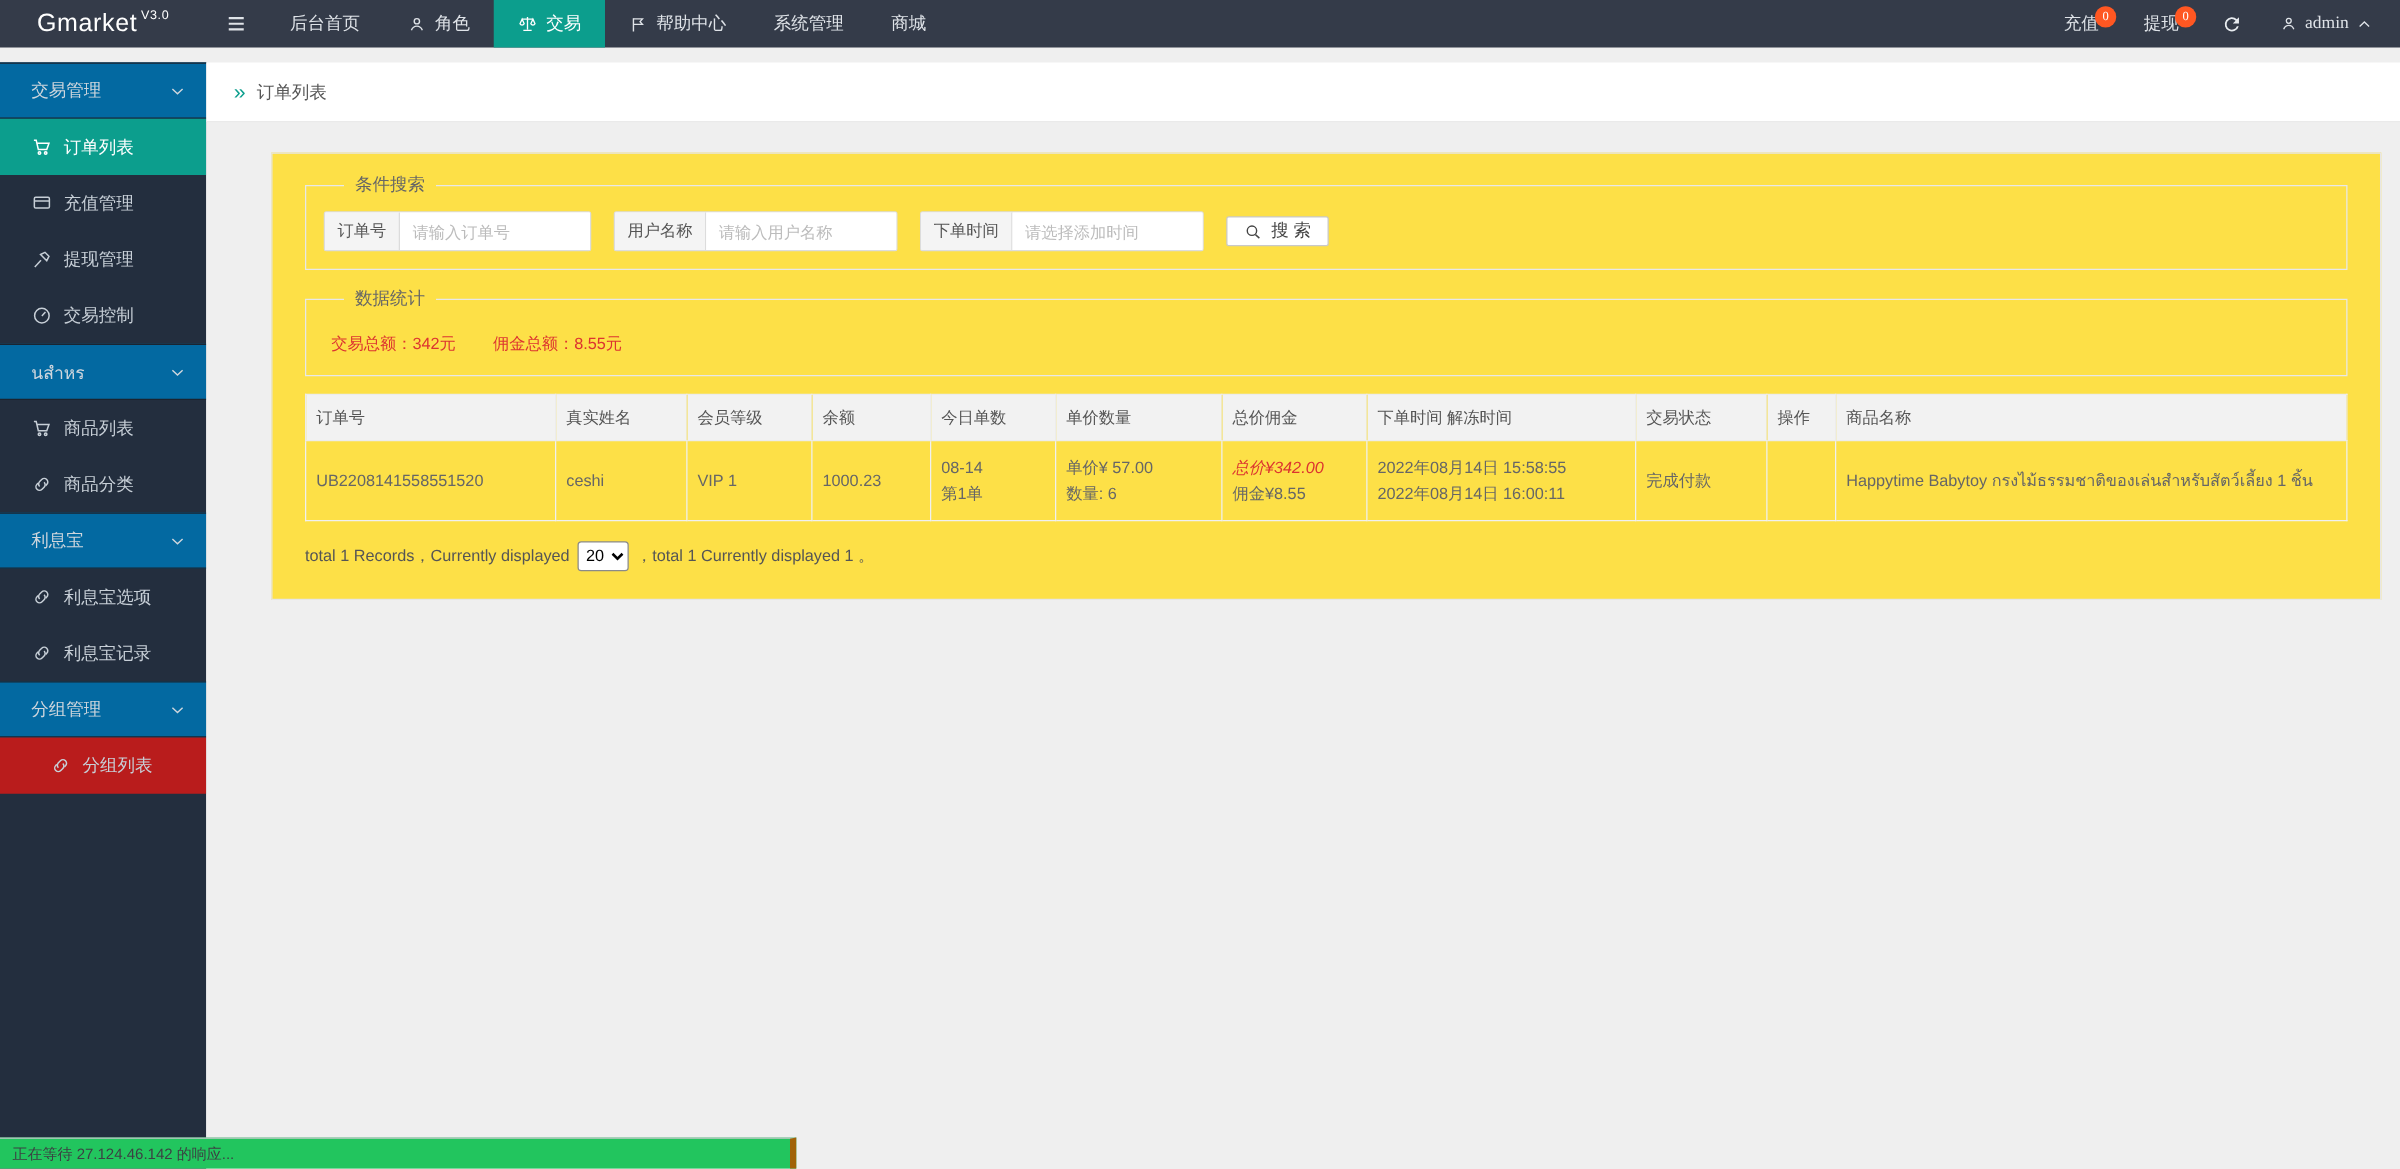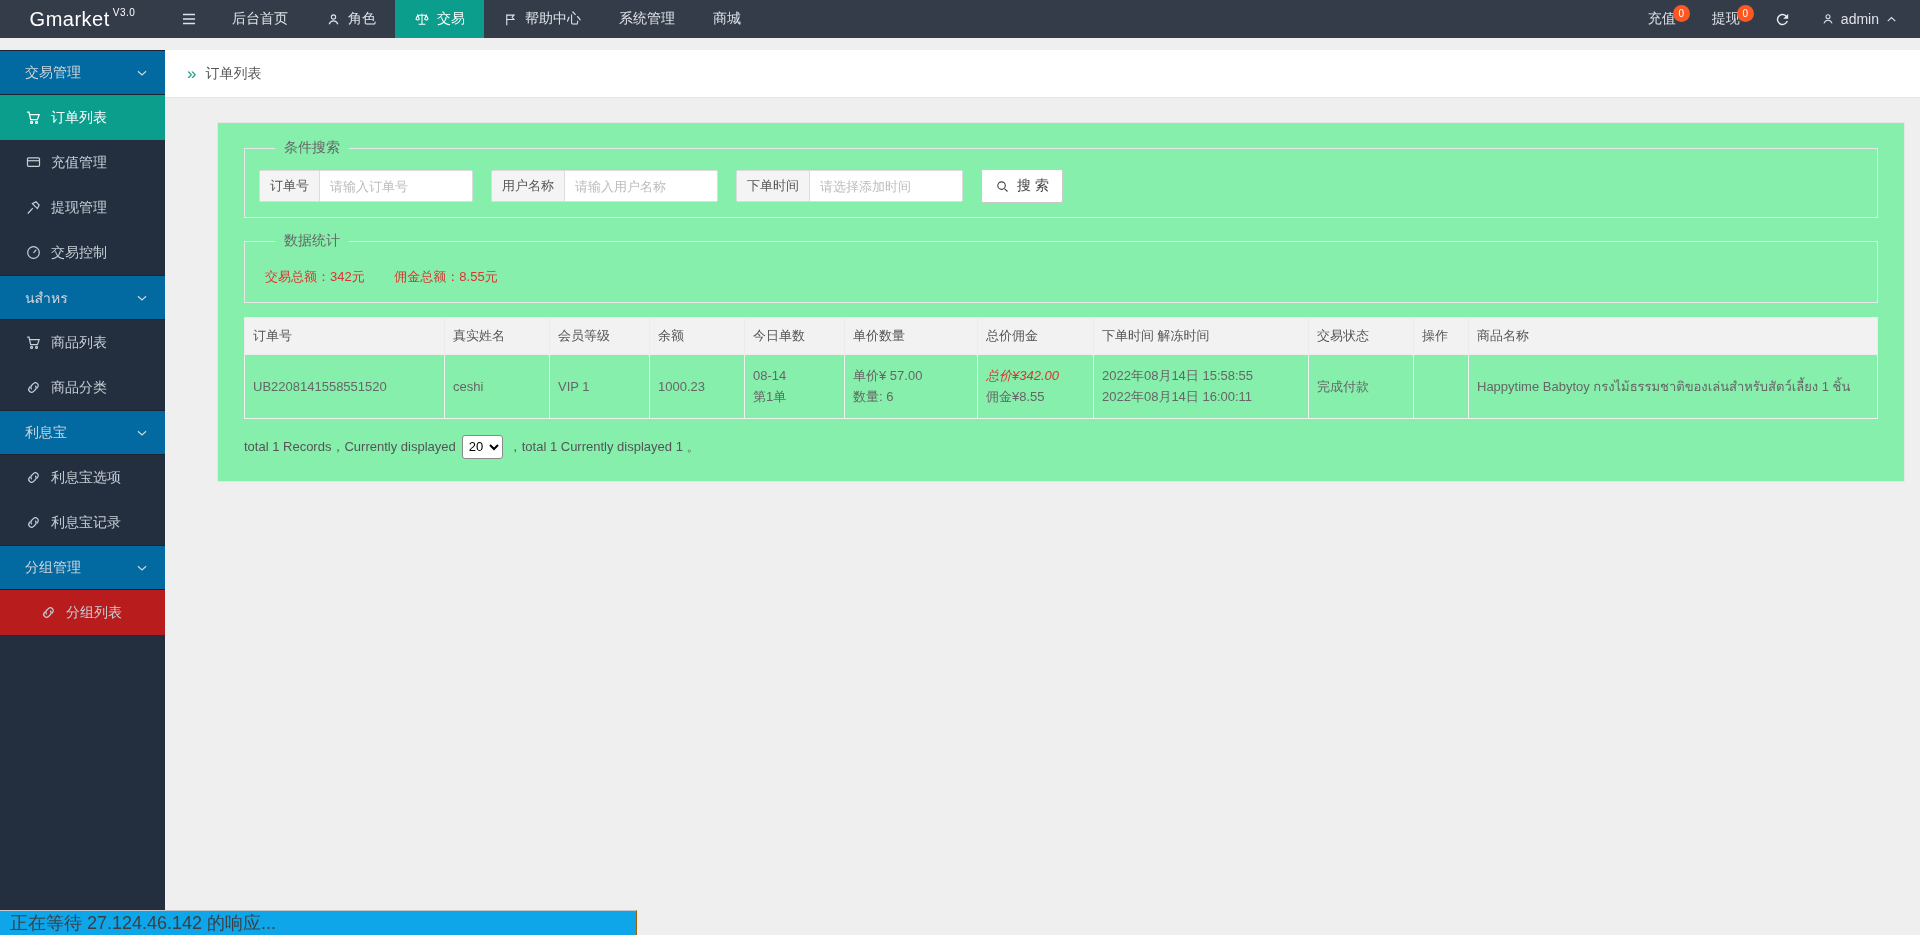--- a/index.html
+++ b/index.html
@@ -11,21 +11,21 @@
   svg { display:block; }
 
   
   .navbar { height:38px; background:#343b49; display:flex; align-items:stretch; color:#dfe3e8; }
   .brand { width:165px; display:flex; align-items:center; justify-content:center; color:#fff; font-size:20px; letter-spacing:.5px; }
   .brand sup { font-size:10px; margin-left:3px; position:relative; top:-7px; }
   .nav-burger { width:48px; display:flex; align-items:center; justify-content:center; cursor:pointer; }
   .nav-menu { display:flex; align-items:stretch; }
   .nav-item { display:flex; align-items:center; gap:7px; padding:0 19px; font-size:14px; cursor:pointer; }
   .nav-item.active { background:#0c9e8d; color:#fff; }
-  .nav-right { margin-left:auto; display:flex; align-items:stretch; }
+  .nav-right { margin-left:auto; display:flex; align-items:stretch;font-family:Liberation Serif, serif; }
   .nav-badged { position:relative; display:flex; align-items:center; padding:0 18px; font-size:14px; cursor:pointer; }
   .badge { position:absolute; top:5px; right:4px; min-width:17px; height:17px; border-radius:9px;
            background:#ff5722; color:#fff; font-size:10px; display:flex; align-items:center; justify-content:center; padding:0 3px; }
   .nav-refresh { display:flex; align-items:center; padding:0 16px; cursor:pointer; color:#e8ecf0; }
   .nav-user { display:flex; align-items:center; gap:6px; padding:0 22px 0 14px; font-size:14px; cursor:pointer; }
 
   
   .sidebar { position:absolute; top:50px; left:0; bottom:0; width:165px; background:#232e3e; }
   .side-header { height:45px; display:flex; align-items:center; justify-content:space-between;
                  padding:0 16px 0 25px; font-size:14px; color:#cfd6dd; background:#0369a1;
@@ -38,50 +38,50 @@
 
   
   .breadcrumb { position:absolute; top:50px; left:165px; right:0; height:48px; background:#fff;
                 border-bottom:1px solid #e4e4e4; display:flex; align-items:center; padding-left:22px;
                 font-size:14px; color:#555; }
   .crumb-icon { color:#0c9e8d; font-size:17px; margin-right:9px; }
 
   
   .main { position:absolute; top:98px; left:165px; right:0; bottom:0; background:#efefef;
           padding:24px 15px 0 52px; overflow:hidden; }
-  .card { background:#86efac; border:1px solid #e6e6e6; padding:16px 26px 22px; }
+  .card { background:#fde047; border:1px solid #e6e6e6; padding:16px 26px 22px; }
 
   fieldset { border:1px solid #e8e8e8; padding:12px 14px 14px; margin-bottom:14px; }
   legend { font-size:14px; color:#666; padding:0 9px; margin-left:16px; }
 
   .search-row { display:flex; align-items:center; gap:18px; }
   .input-group { display:flex; align-items:stretch; height:32px; border:1px solid #dcdcdc; border-radius:2px; background:#fff; }
   .ig-label { display:flex; align-items:center; padding:0 10px; background:#f4f4f4; border-right:1px solid #dcdcdc;
               font-size:13px; color:#555; white-space:nowrap; }
   .ig-input { border:none; outline:none; width:152px; padding:0 10px; font-size:13px; color:#333; }
   .ig-input::placeholder { color:#bcbcbc; }
-  .search-btn { display:flex; align-items:center; gap:7px; height:34px; padding:0 13px;
+  .search-btn { display:flex; align-items:center; gap:7px; height:24px; padding:0 13px;
                 background:#fff; border:1px solid #c9c9c9; border-radius:2px; font-size:14px; color:#444; cursor:pointer; }
 
   .stats-line { font-size:13px; color:#dc3430; padding:6px 0 2px 6px; }
   .stats-line span { margin-right:26px; }
 
   table { width:100%; border-collapse:collapse; table-layout:fixed; font-size:13px; color:#666; margin-top:4px; }
   thead th { background:#f2f2f2; font-weight:normal; text-align:left; padding:9px 8px; color:#555;
              border:1px solid #ececec; white-space:nowrap; overflow:hidden; }
   tbody td { padding:10px 8px; border:1px solid #f0f0f0; border-top:none; line-height:1.65; vertical-align:middle; }
   .red { color:#dc3430;font-style:italic; }
 
   .pager { display:flex; align-items:center; gap:6px; margin-top:16px; font-size:13px; color:#555; }
   .pager select { height:24px; font-size:13px; border:1px solid #8a8a8a; border-radius:3px; background:#fff; padding:0 2px; }
 
   
-  .statusbar { position:absolute; left:0; bottom:0; width:637px; height:25px; background:#0ea5e9;
-               border-top:1px solid #c6c8cb; border-right:1px solid #a16207; display:flex; align-items:center;
-               padding:0 10px; font-size:18px; color:#3c4043; z-index:10; }
+  .statusbar { position:absolute; left:0; bottom:0; width:637px; height:25px; background:#22c55e;
+               border-top:1px solid #c6c8cb; border-right:5px solid #a16207; display:flex; align-items:center;
+               padding:0 10px; font-size:12px; color:#3c4043; z-index:10; }
 </style>
 </head>
 <body>
 
 <header class="navbar">
   <div class="brand">
     <span>Gmarket</span>
     <sup>V3.0</sup>
   </div>
   <div class="nav-burger">

